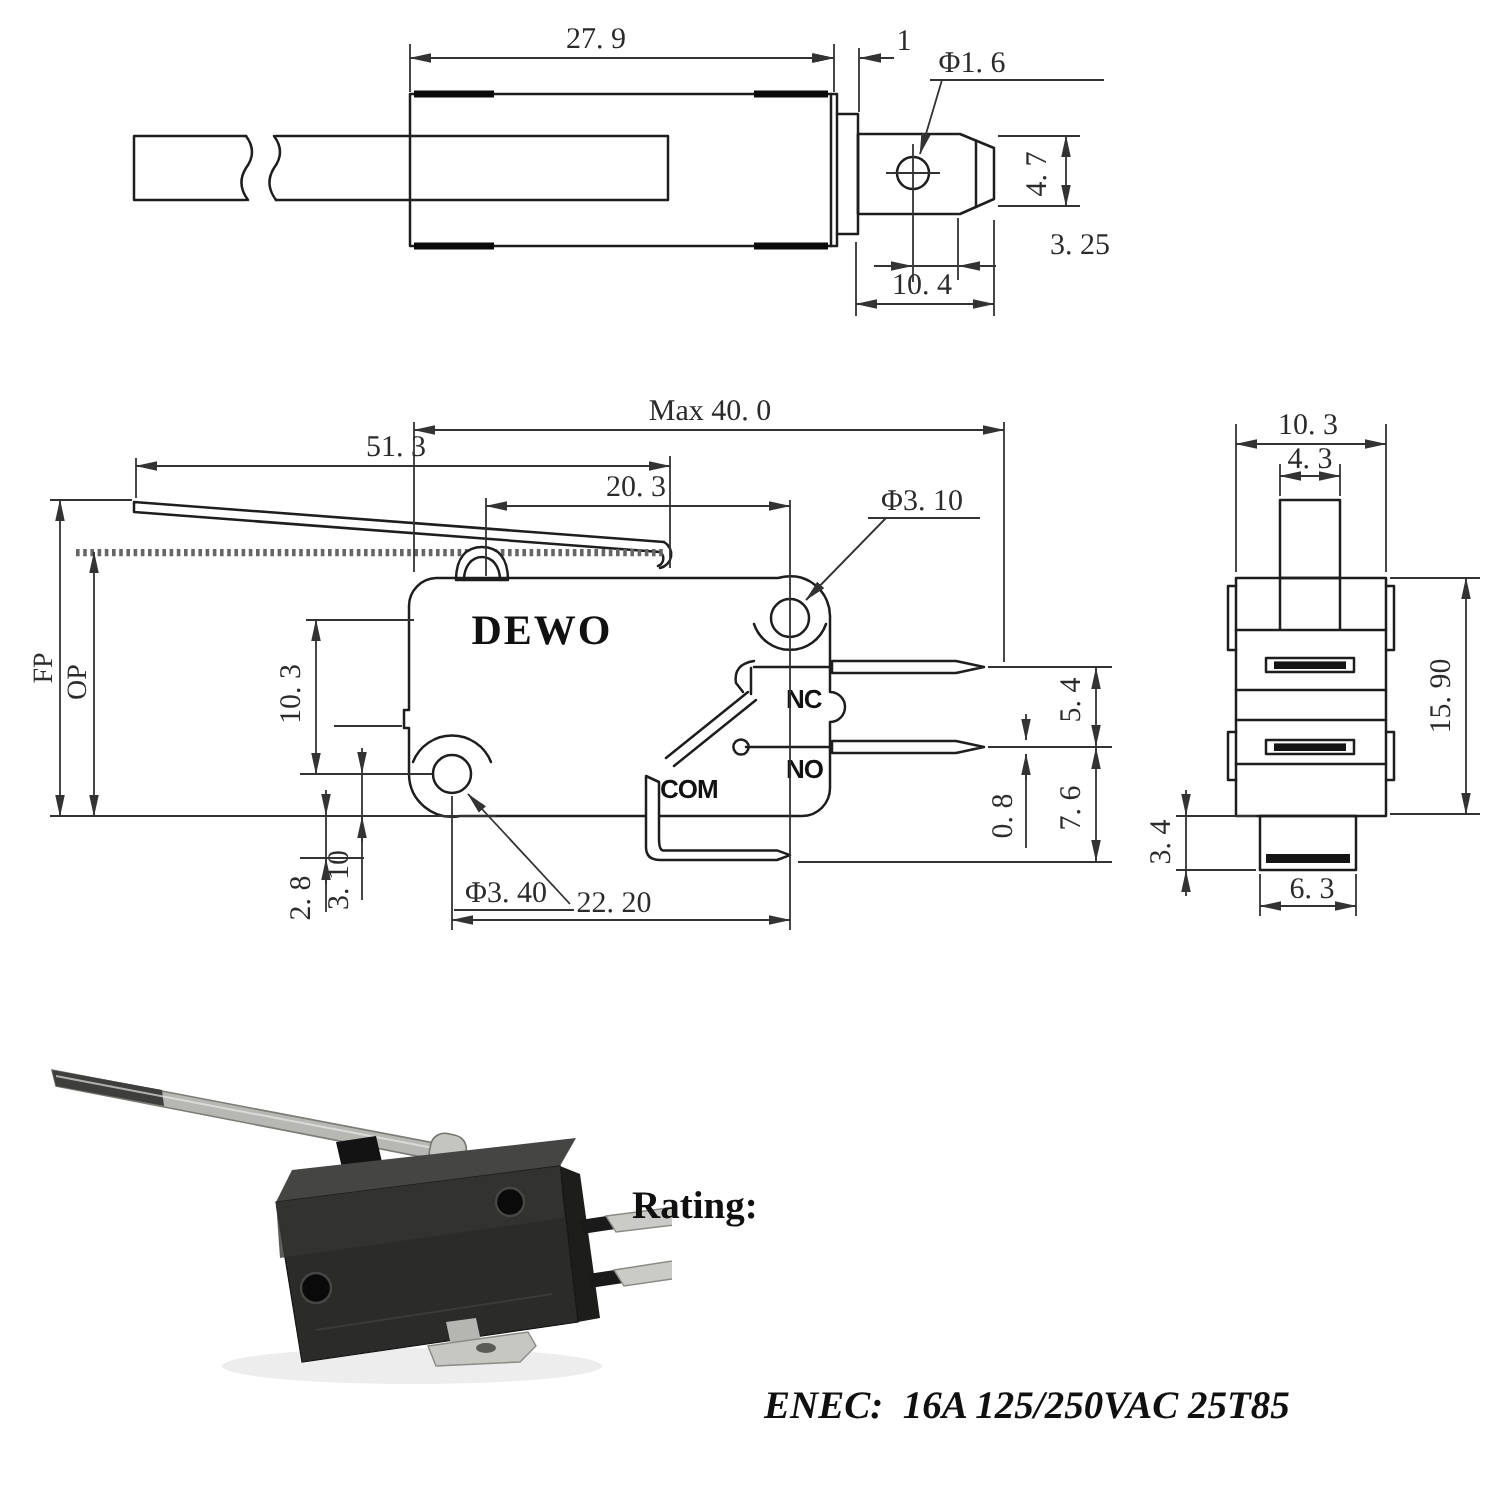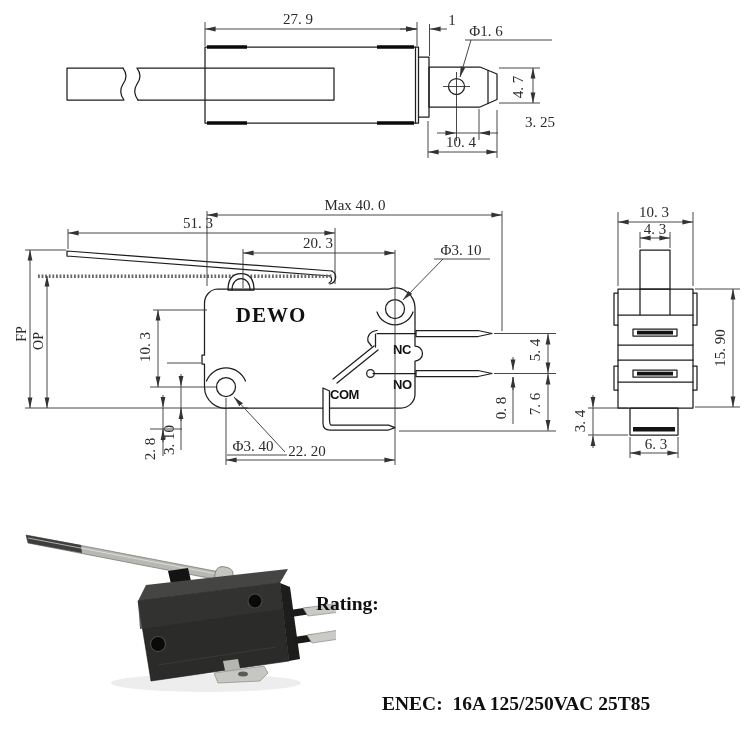--- a/index.html
+++ b/index.html
@@ -19,21 +19,21 @@
              letter-spacing:1px;fill:#111;}
   .termtext{font-family:"Liberation Sans",sans-serif;font-size:13px;font-weight:bold;
             letter-spacing:-0.5px;fill:#111;}
   .darkbar{fill:#141414;stroke:none;}
   .photo{position:absolute;left:16px;top:513px;}
   
   .specs{position:absolute;left:316px;top:520px;width:430px;color:#101010;
          font-size:19.5px;font-weight:bold;line-height:33.4px;white-space:pre-wrap;}
   .spec-row{display:flex;}
   .spec-label{flex:0 0 66px;}
-  .spec-indent{margin-left:66px;}
+  .spec-indent{margin-left:66px;font-style:italic;}
 </style>
 </head>
 <body>
 
 <div class="stage">
 
   <svg class="drawing" width="750" height="510" viewBox="0 0 750 510">
     <defs>
       <marker id="arr" viewBox="0 0 11 6" markerWidth="11" markerHeight="6" refX="10.6" refY="3" orient="auto-start-reverse" markerUnits="userSpaceOnUse">
         <path d="M11,3 L0,0.6 L0,5.4 Z" fill="#333"></path>

